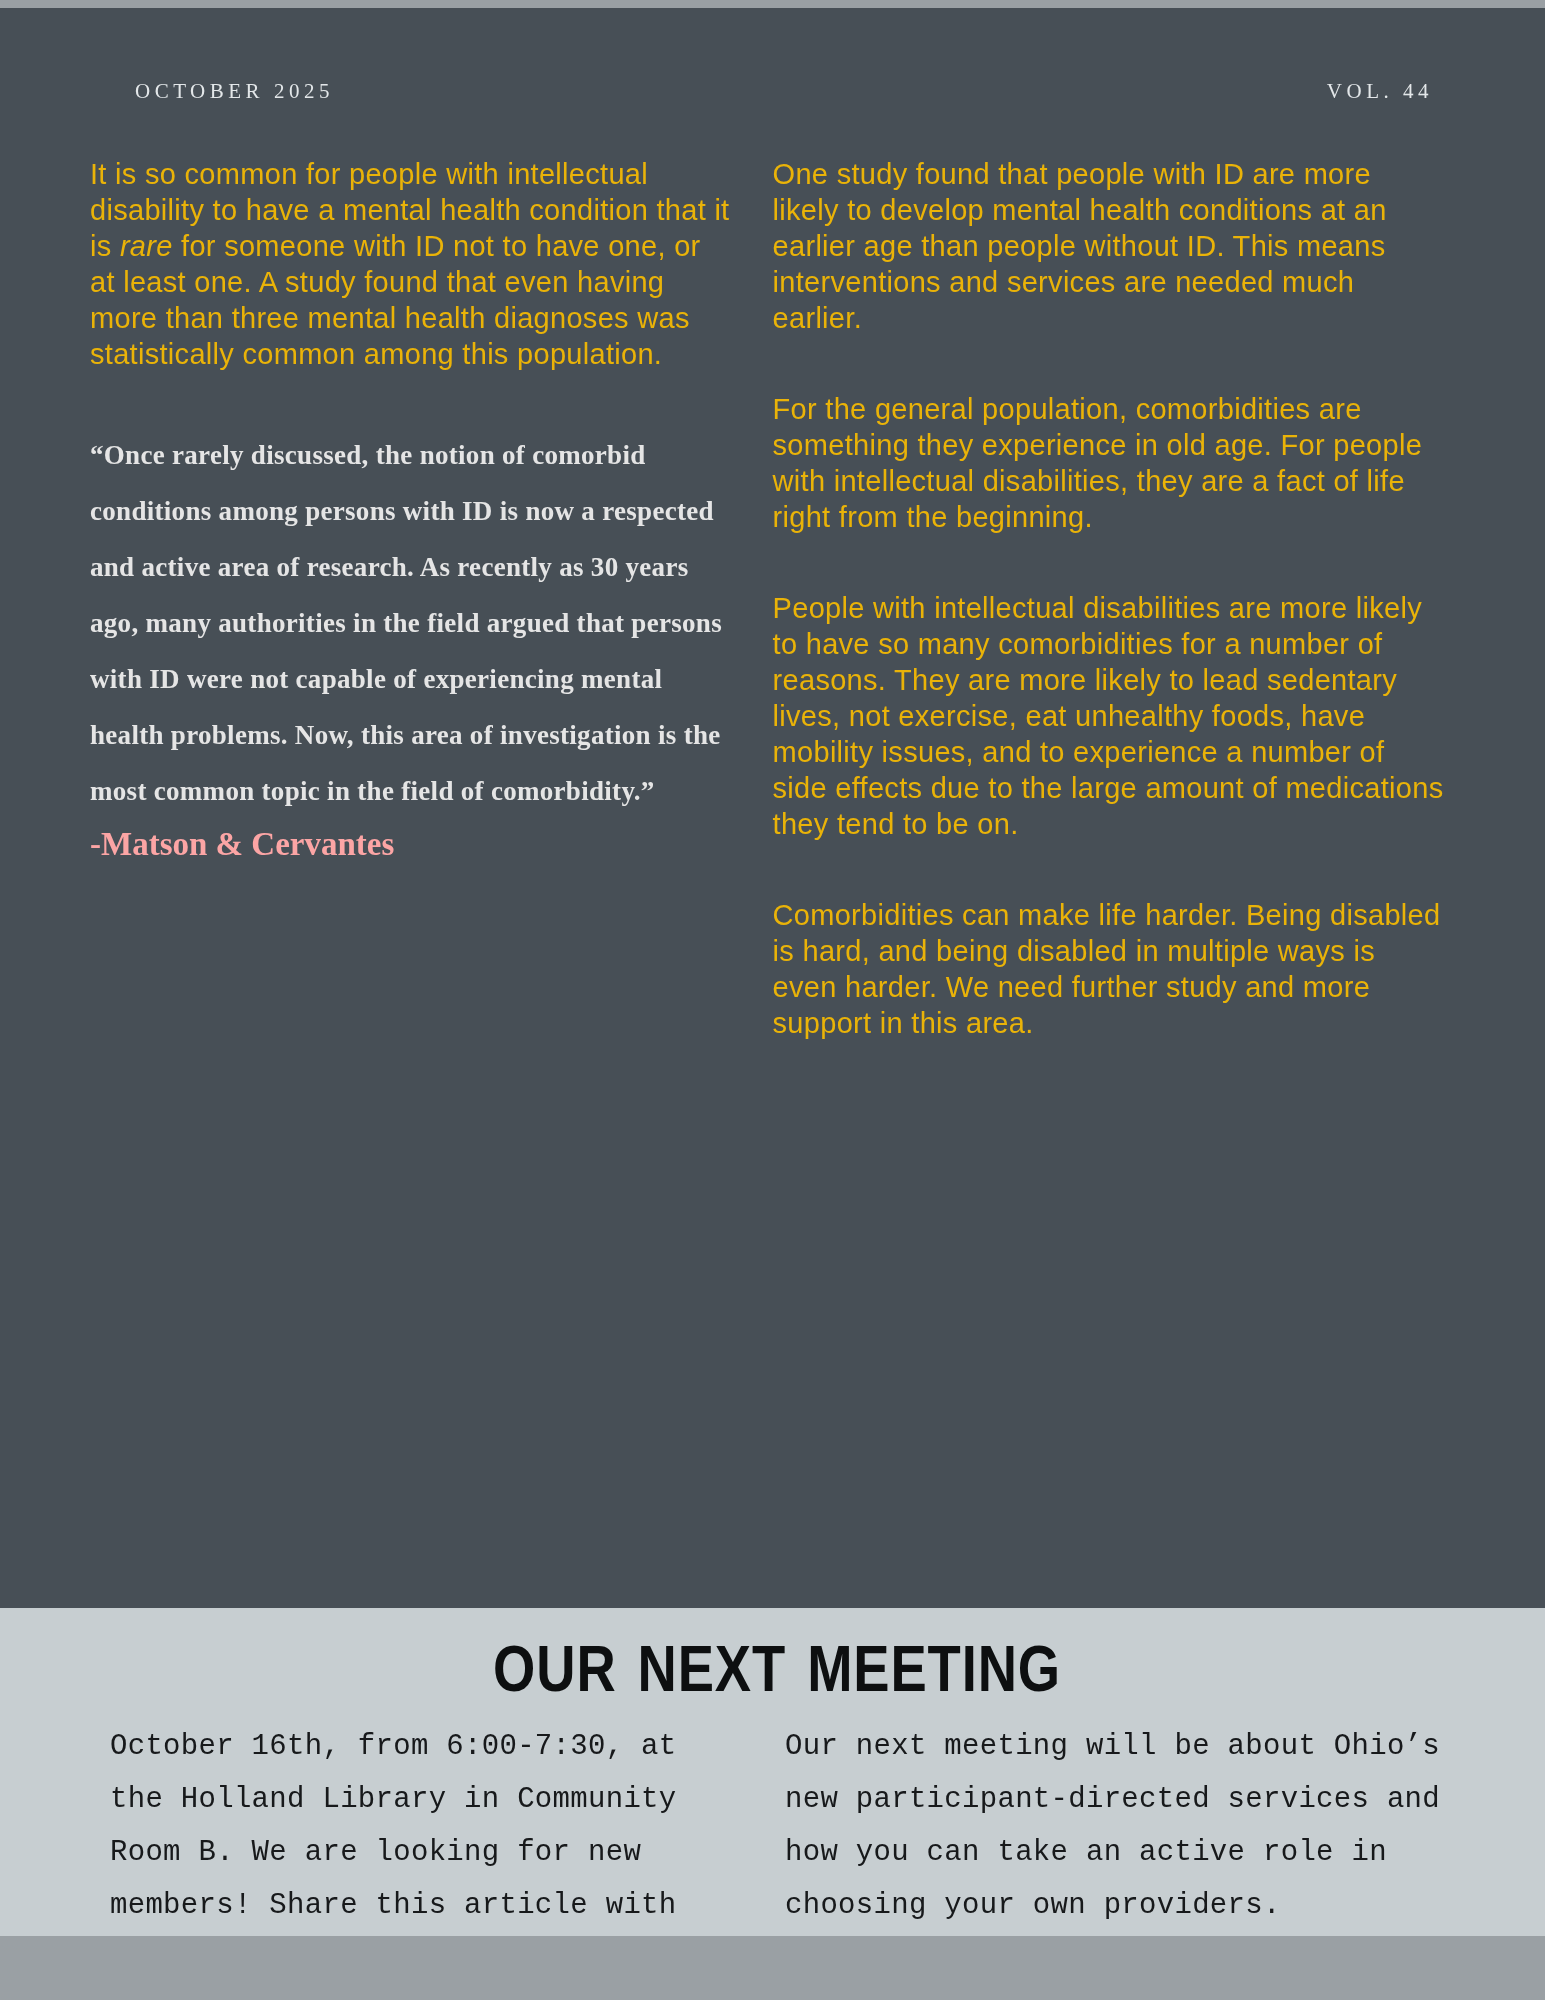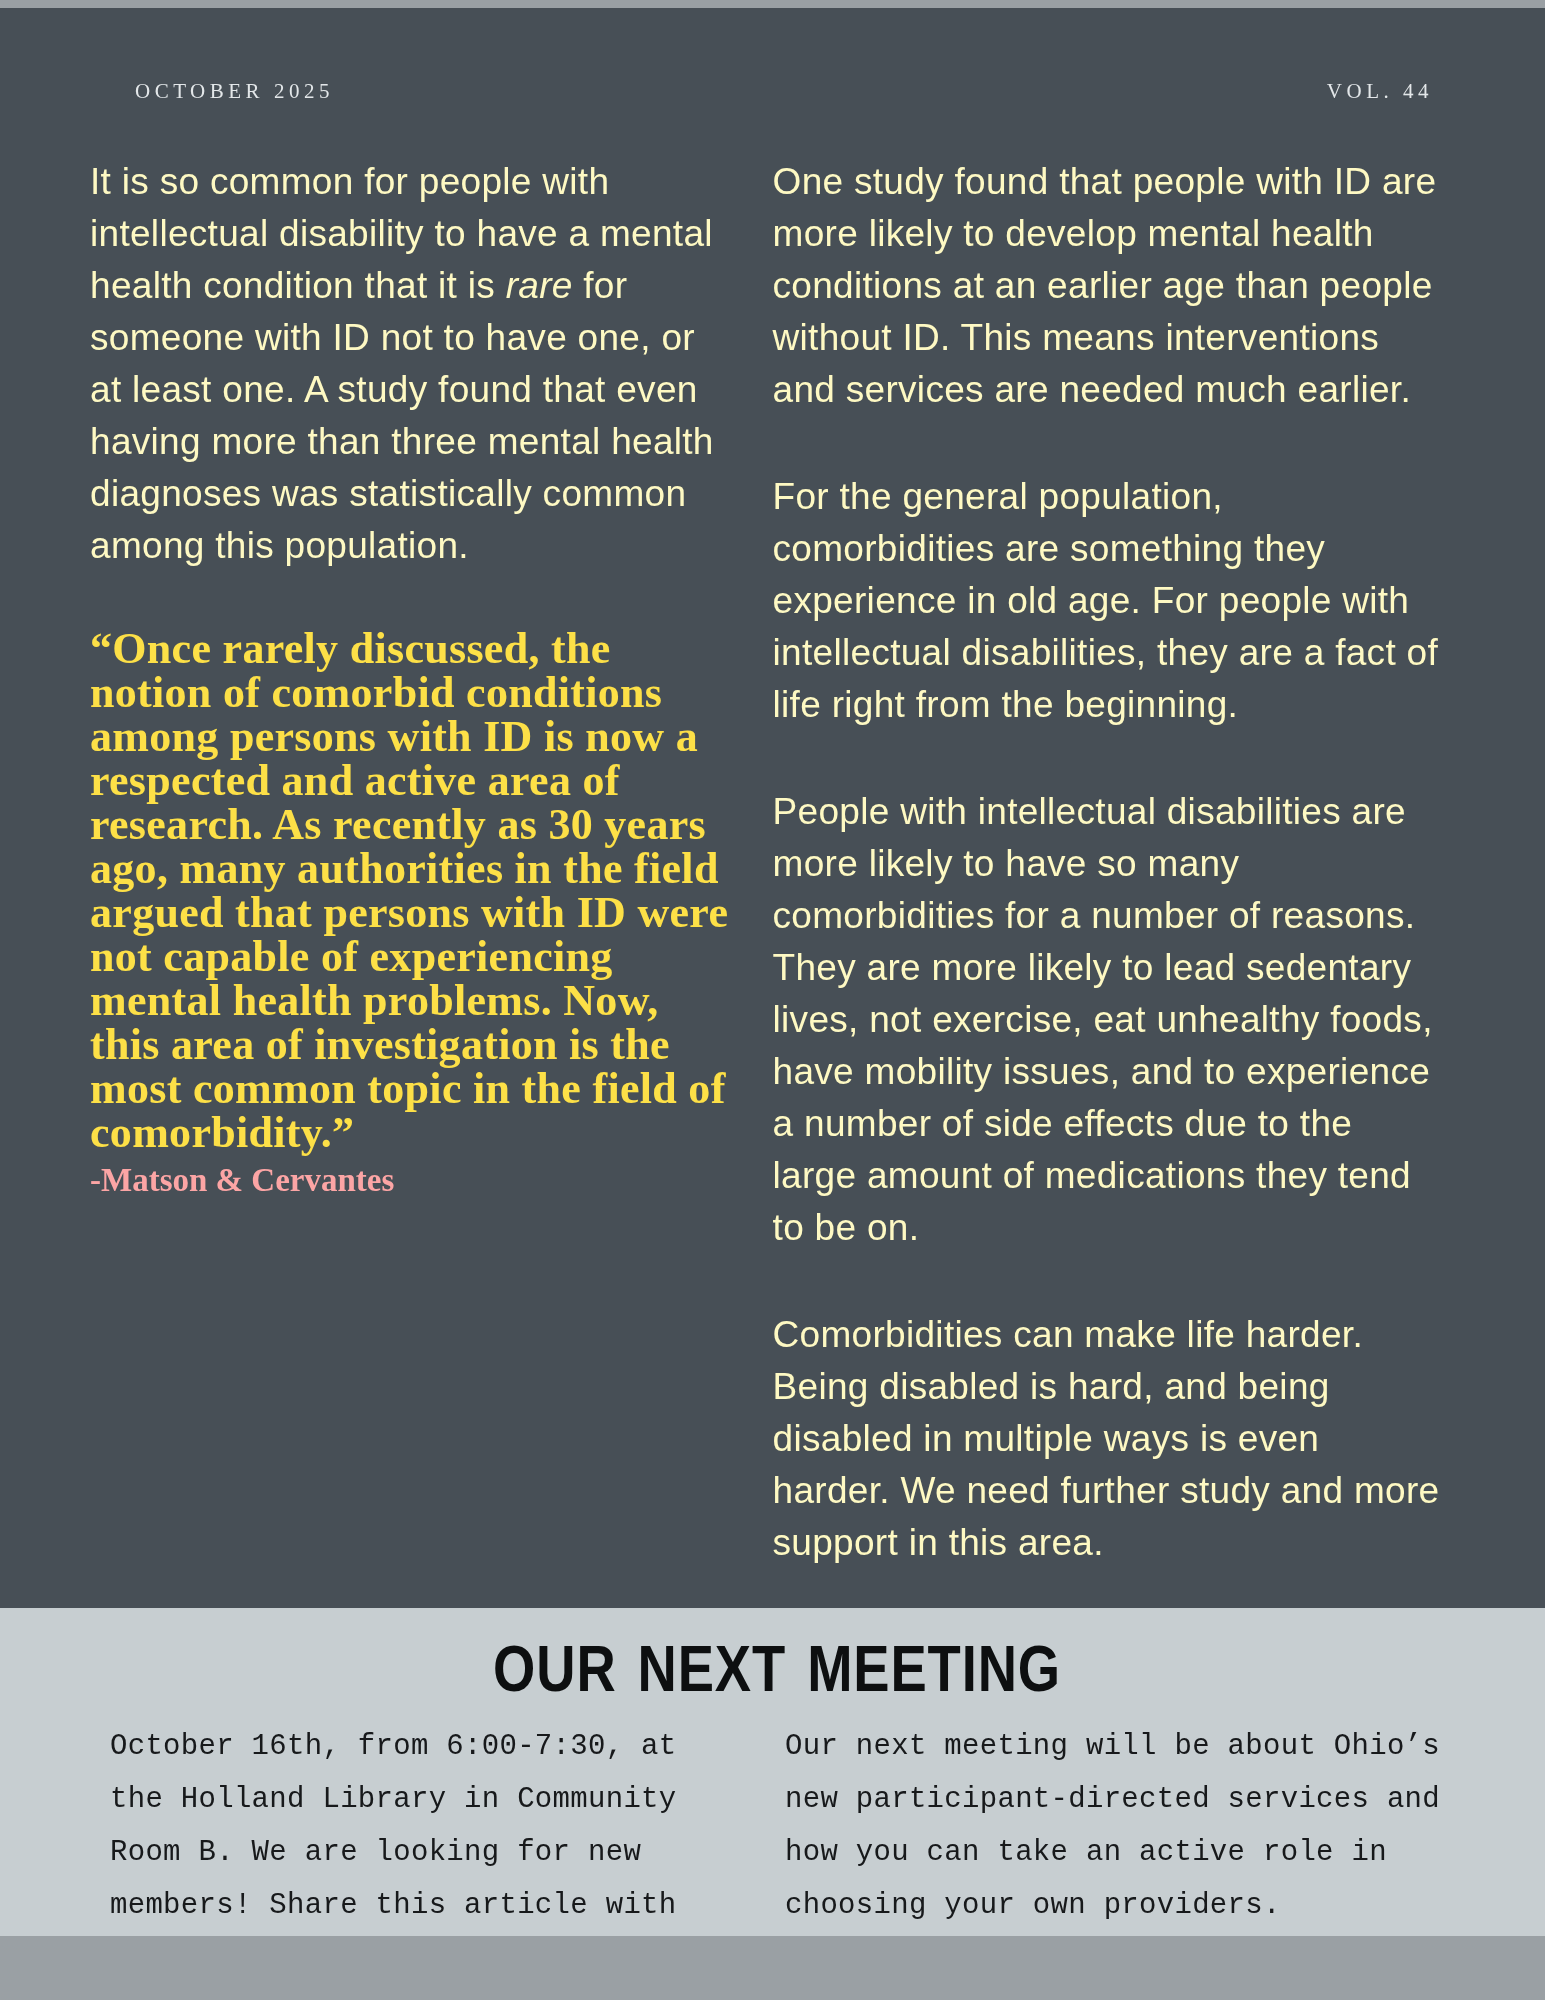--- a/index.html
+++ b/index.html
@@ -15,27 +15,27 @@
   .masthead{
     display:flex;justify-content:space-between;align-items:baseline;
     padding:0 12px 0 45px;
     font-family:"Liberation Serif",serif;
     font-size:21px;letter-spacing:4.5px;line-height:26px;color:#e3e7e9;
   }
   .cols{display:flex;margin-top:52px;}
   .col-left{width:645px;}
   .col-right{width:675px;margin-left:40px;}
   .body-text{
-    margin:0 0 55px 0;font-size:37px;line-height:52px;
-    letter-spacing:.3px;color:#fef9c3;font-weight:400;
+    margin:0 0 55px 0;font-size:29px;line-height:36px;
+    letter-spacing:.3px;color:#eab308;font-weight:400;
   }
   .body-text .em{font-style:italic;}
   .quote{
     margin:20px 0 0 0;font-family:"Liberation Serif",serif;font-weight:700;
-    font-size:44px;line-height:44px;letter-spacing:.3px;color:#fde047;
+    font-size:27px;line-height:56px;letter-spacing:.3px;color:#e5e5e5;
   }
   .attribution{
     margin:0;text-align:left;font-family:"Liberation Serif",serif;
     font-weight:700;font-size:33px;line-height:50px;color:#fca5a5;
   }
   
   .light-section{
     height:328px;background:#c7ced1;box-sizing:border-box;
     padding:30px 100px 0 110px;overflow:hidden;color:#17191b;
   }

